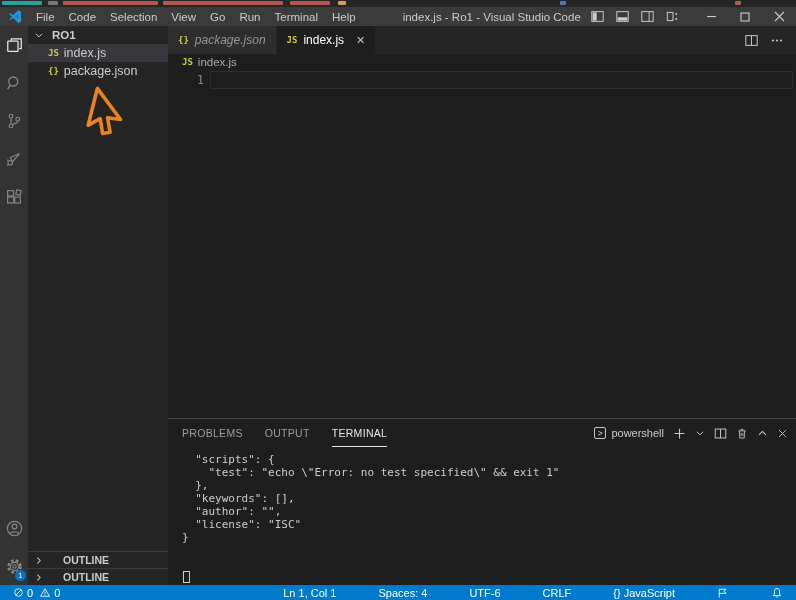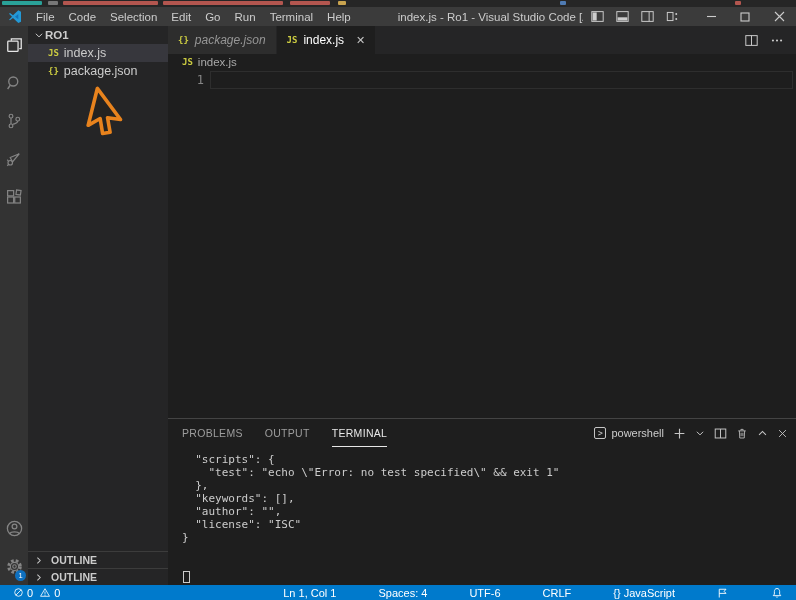--- a/index.html
+++ b/index.html
@@ -33,28 +33,28 @@
   .ab-spacer { flex:1; }
   .badge { position:absolute; right:2px; bottom:4px; min-width:11px; height:11px; border-radius:6px;
            background:#0e70c0; color:#fff; font-size:7.5px; display:flex; align-items:center; justify-content:center; }
 
   
   .sidebar { width:140px; background:#252526; display:flex; flex-direction:column; flex:0 0 auto; color:#cccccc; }
   .sb-header { height:28px; display:flex; align-items:center; justify-content:space-between;
                padding:0 10px 0 20px; font-size:10.5px; color:#bbbbbb; letter-spacing:.4px; }
   .sb-ellipsis { color:#cccccc; font-size:12px; letter-spacing:1px; }
   .tree-row { height:18px; display:flex; align-items:center; font-size:12.5px; color:#cccccc; cursor:default; }
-  .tree-root { padding-left:6px; font-weight:bold; font-size:11.5px; gap:1px; }
+  .tree-root { padding-left:6px; font-weight:bold; font-size:11.5px; gap:8px; }
   .tree-file { padding-left:20px; gap:5px; }
   .tree-file.selected { background:#37373d; }
   .fi { font-weight:bold; font-size:9px; font-family:"DejaVu Sans Mono", monospace; }
   .fi-js { color:#cbcb41; }
   .fi-json { color:#cbcb41; }
   .sb-fill { flex:1; }
-  .sb-section { height:17px; border-top:1px solid #3c3c3c; display:flex; align-items:center; gap:8px;
+  .sb-section { height:17px; border-top:1px solid #3c3c3c; display:flex; align-items:center; gap:20px;
                 padding-left:6px; font-size:10.5px; font-weight:bold; color:#cccccc; }
 
   
   .editor-col { flex:1; display:flex; flex-direction:column; min-width:0; background:#1e1e1e; }
 
   .tabbar { height:28px; background:#252526; display:flex; align-items:stretch; flex:0 0 auto; }
   .tab { display:flex; align-items:center; gap:6px; padding:0 10px; font-size:12px; background:#2d2d2d;
          border-right:1px solid #252526; color:#969696; }
   .tab.preview .tab-label { font-style:italic; }
   .tab.active { background:#1e1e1e; color:#ffffff; }
@@ -116,21 +116,21 @@
 
   <div class="titlebar">
     <svg class="vscode-logo" viewBox="0 0 24 24">
       <path fill="#2499d6" d="M17 2 L9 9.5 L4.5 6 L3 7 L7.5 11.5 L3 16 L4.5 17 L9 13.5 L17 21 L21 19 L21 4 Z"></path>
       <path fill="#1272b8" d="M17 7.5 L12 11.5 L17 15.5 Z"></path>
     </svg>
     <div class="menus">
       <span class="menu-item">File</span>
       <span class="menu-item">Code</span>
       <span class="menu-item">Selection</span>
-      <span class="menu-item">Edit</span>
+      <span class="menu-item">View</span>
       <span class="menu-item">Go</span>
       <span class="menu-item">Run</span>
       <span class="menu-item">Terminal</span>
       <span class="menu-item">Help</span>
     </div>
     <div class="win-title">index.js - Ro1 - Visual Studio Code [Administrator]</div>
     <div class="layout-icons">
       <svg width="13" height="13" viewBox="0 0 16 16">
         <rect x="1" y="2" width="14" height="12" fill="none" stroke="#cccccc" stroke-width="1.2"></rect>
         <rect x="2" y="3" width="5" height="10" fill="#cccccc"></rect>

